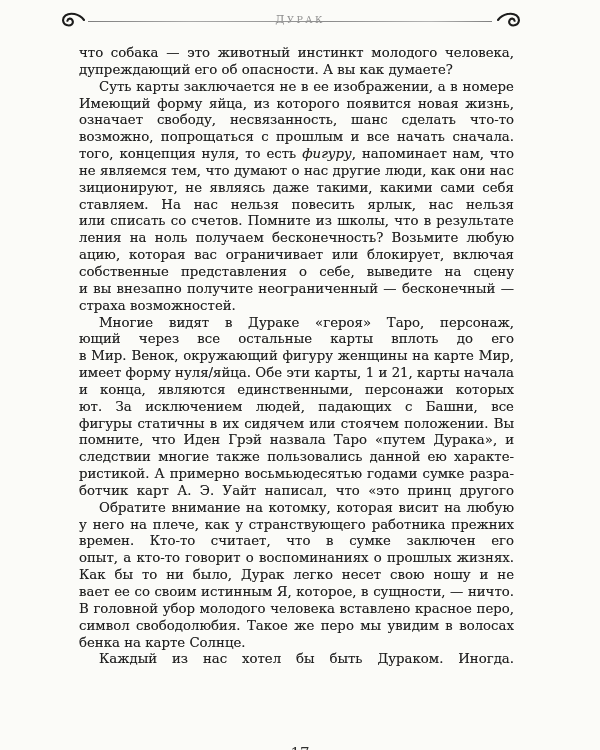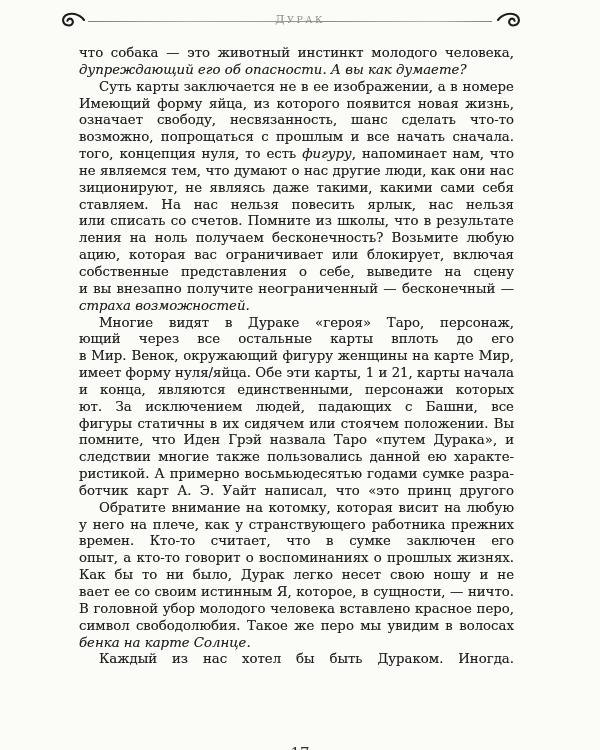--- a/index.html
+++ b/index.html
@@ -35,21 +35,21 @@
   
   .text-col {
     position:absolute; top:45px; left:79px; width:435px;
     font-size:13.3px; line-height:16.85px;
     color:var(--fg, #1f1f1f);
     text-shadow:0 0 0.4px rgba(20,20,20,0.45);
   }
   .line { height:16.85px; overflow:hidden; }
   .line.j { text-align:justify; }
   .line.j::after { content:""; display:inline-block; width:100%; height:0; }
-  .line.last { text-align:left;font-style:italic; }
+  .line.last { text-align:left; }
   .line.ind { text-indent:20px; }
   
   .folio {
     position:absolute; top:744px; left:0; width:600px;
     text-align:center;
     font-size:15px; color:#2e2e2e;
     word-spacing:5px;
   }
 </style>
 </head>

